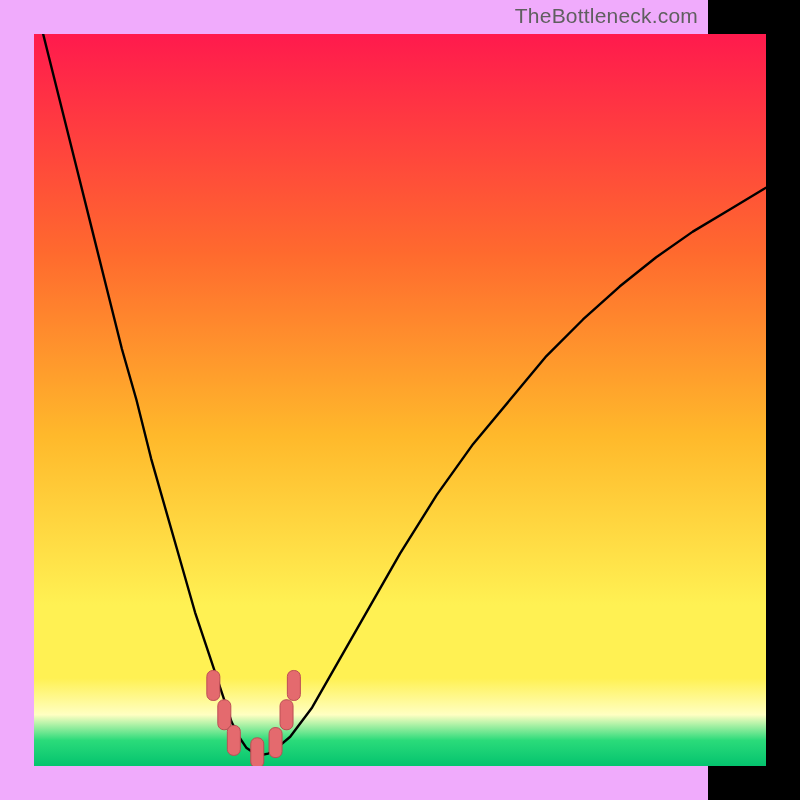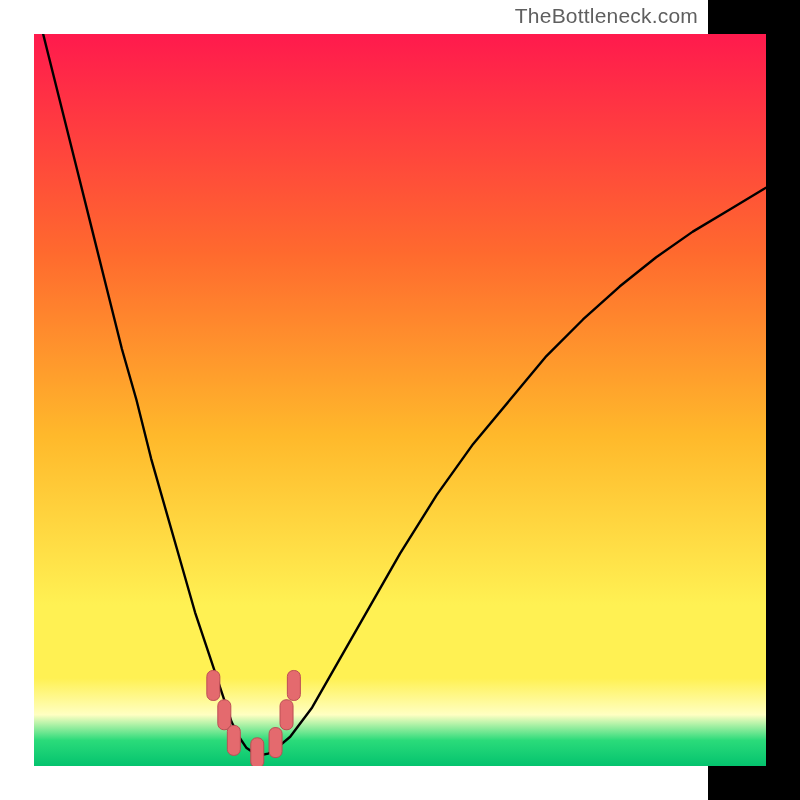--- a/index.html
+++ b/index.html
@@ -10,21 +10,21 @@
     overflow: hidden;
     background: #000;
     font-family: Arial, Helvetica, sans-serif;
   }
   .frame {
     position: absolute;
     left: 0;
     top: 0;
     width: 708px;
     height: 800px;
-    background: #ffffff;
+    background: #f0abfc;
   }
   .plot {
     position: absolute;
     left: 34px;
     top: 34px;
     width: 732px;
     height: 732px;
     overflow: hidden;
   }
   .watermark {

